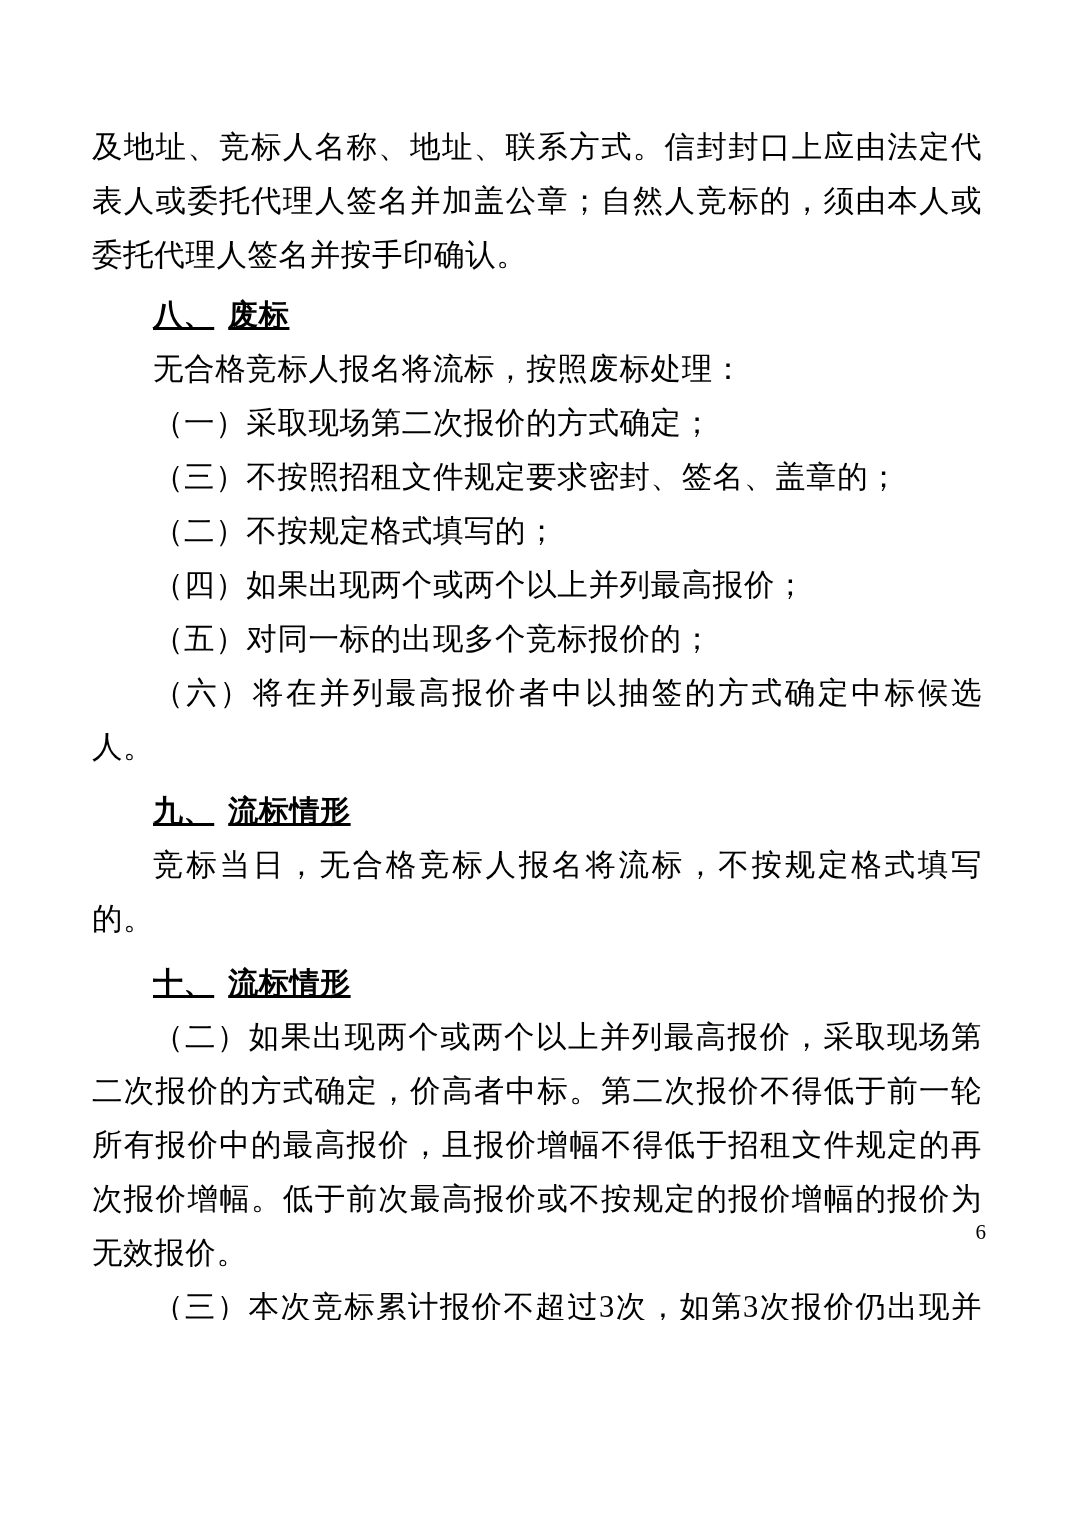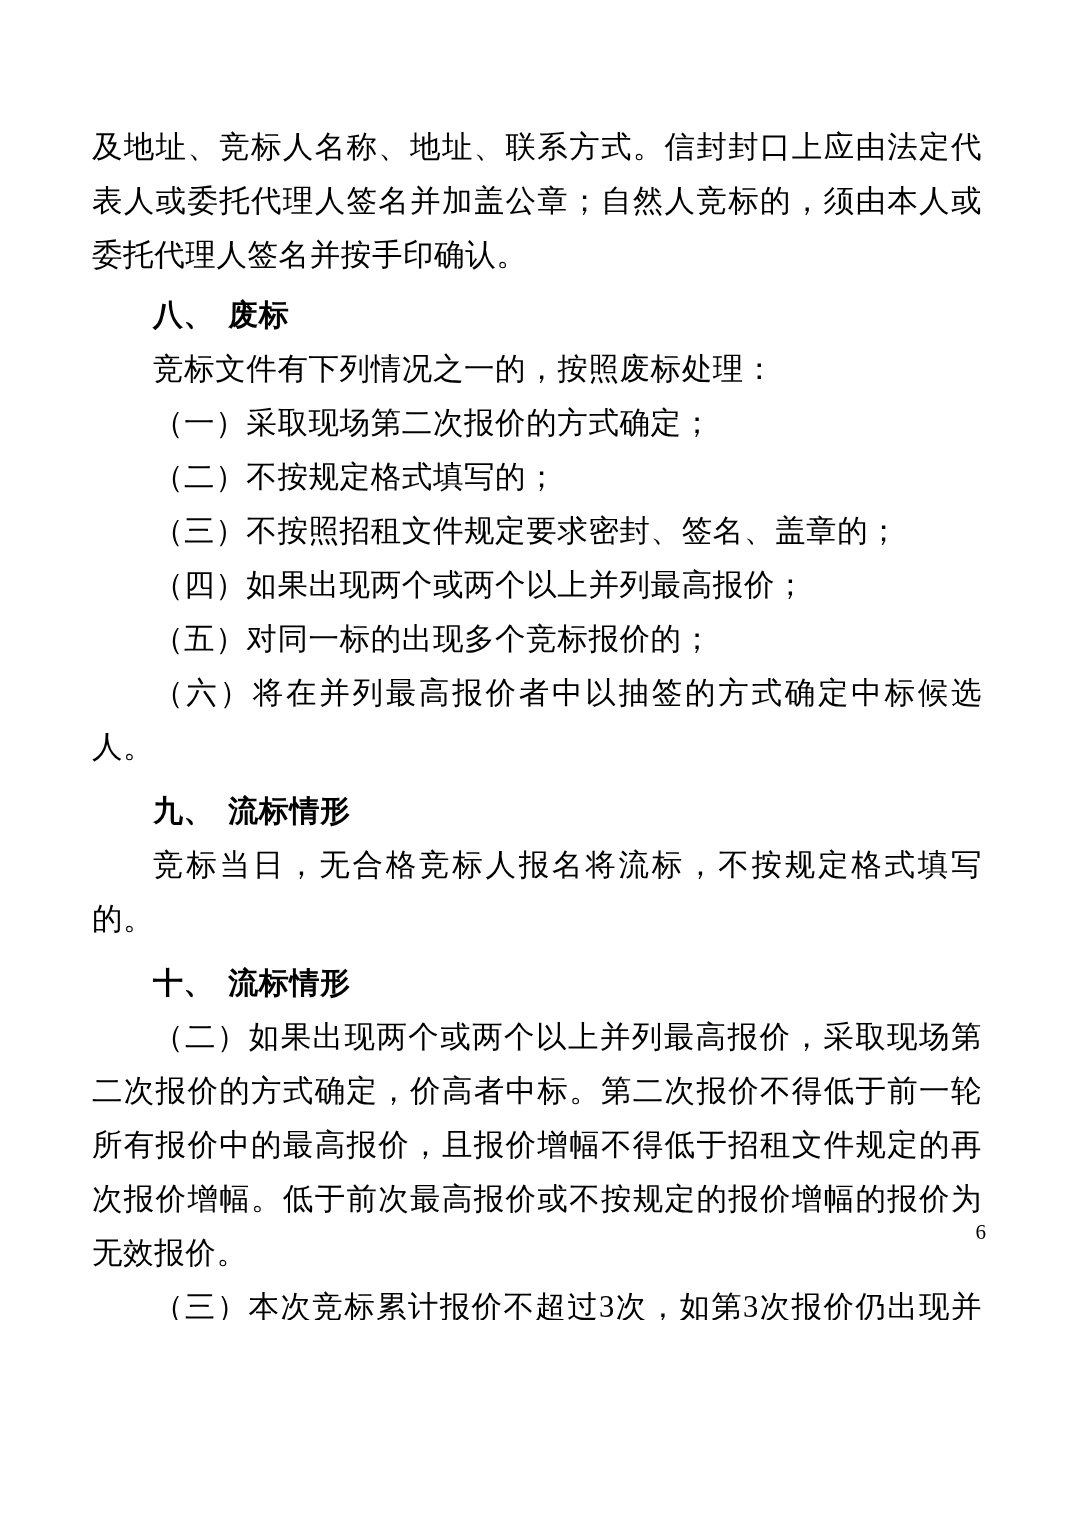--- a/index.html
+++ b/index.html
@@ -37,20 +37,21 @@
   .para.indent {
     text-indent: 61px;
   }
   .heading {
     font-size: 30px;
     line-height: 54px;
     font-weight: bold;
     letter-spacing: 0.6px;
     margin: 0;
     text-indent: 61px;
+    text-decoration: underline;
   }
   .heading .num {
     margin-right: 14px;
   }
   .gap-small { height: 6px; }
   .gap-mid { height: 10px; }
   .page-number {
     position: absolute;
     right: 88px;
     bottom: 76px;
@@ -64,24 +65,24 @@
 
 <div class="page">
   <div class="content">
 
     <p class="para">及地址、竞标人名称、地址、联系方式。信封封口上应由法定代表人或委托代理人签名并加盖公章；自然人竞标的，须由本人或委托代理人签名并按手印确认。</p>
 
     <div class="gap-small"></div>
 
     <p class="heading"><span class="num">八、</span><span>废标</span></p>
 
-    <p class="para indent">竞标文件有下列情况之一的，按照废标处理：</p>
+    <p class="para indent">无合格竞标人报名将流标，按照废标处理：</p>
     <p class="para indent">（一）采取现场第二次报价的方式确定；</p>
+    <p class="para indent">（三）不按照招租文件规定要求密封、签名、盖章的；</p>
     <p class="para indent">（二）不按规定格式填写的；</p>
-    <p class="para indent">（三）不按照招租文件规定要求密封、签名、盖章的；</p>
     <p class="para indent">（四）如果出现两个或两个以上并列最高报价；</p>
     <p class="para indent">（五）对同一标的出现多个竞标报价的；</p>
     <p class="para indent">（六）将在并列最高报价者中以抽签的方式确定中标候选人。</p>
 
     <div class="gap-mid"></div>
 
     <p class="heading"><span class="num">九、</span><span>流标情形</span></p>
 
     <p class="para indent">竞标当日，无合格竞标人报名将流标，不按规定格式填写的。</p>
 

